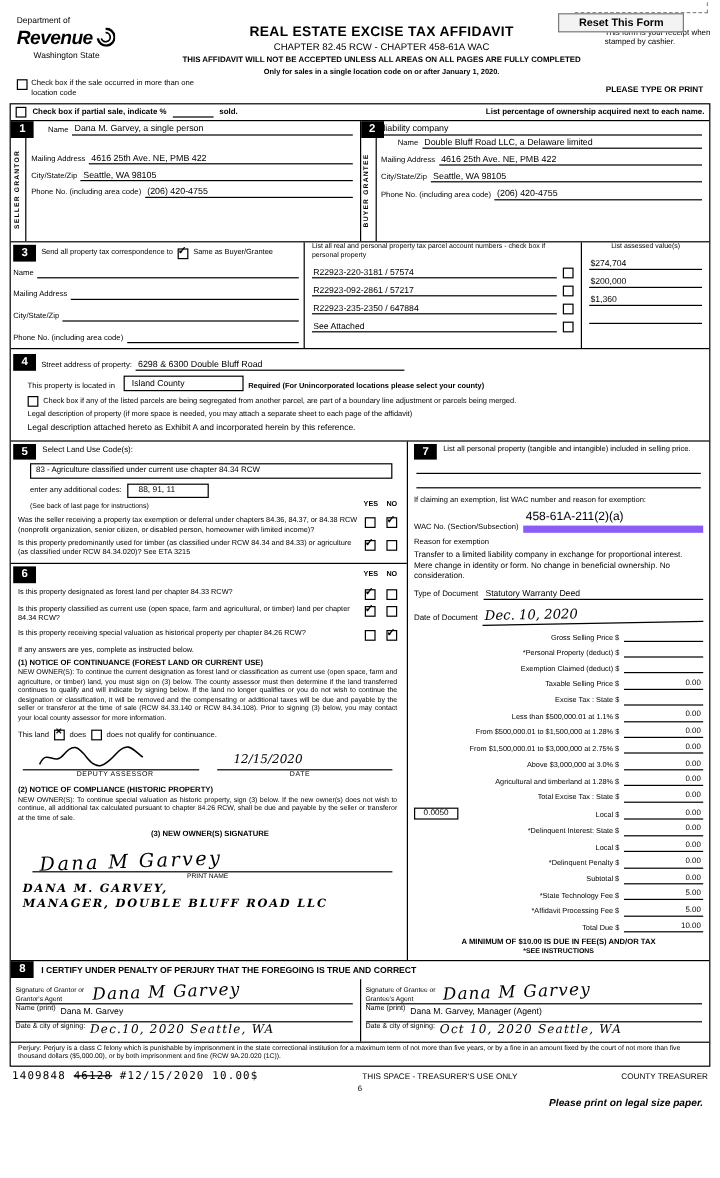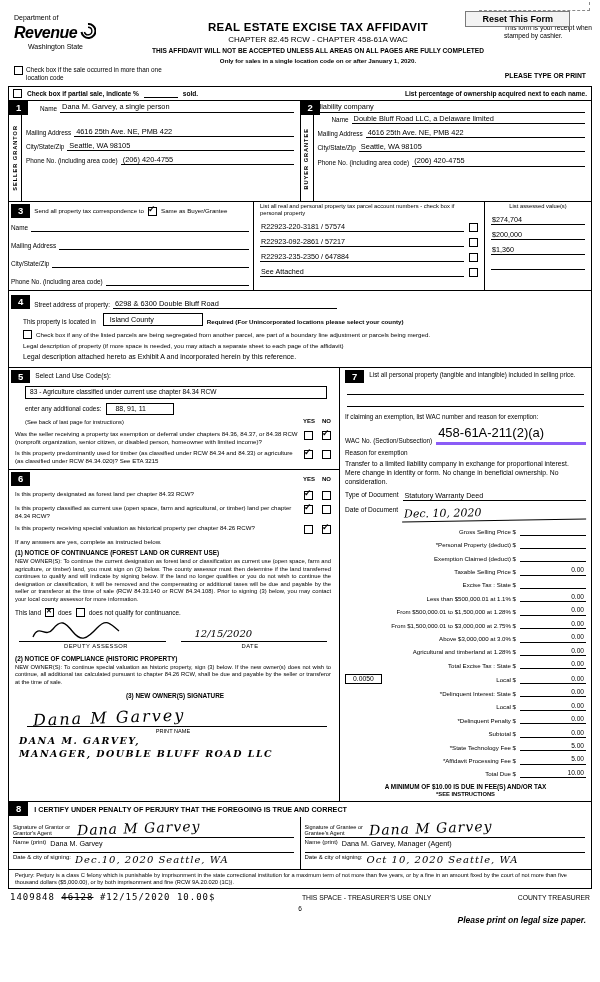--- a/index.html
+++ b/index.html
@@ -107,24 +107,24 @@
   .ownersig span{position:absolute;bottom:-2px;left:6px;font-size:16px;transform:rotate(-2deg);letter-spacing:2px}
   .printlabel{text-align:center;font-size:5.6px;margin-top:1px}
   .handcaps{font-family:"DejaVu Serif",serif;font-style:italic;font-weight:bold;font-size:9.5px;letter-spacing:1.5px;margin-left:8px;line-height:1.35}
 
   
   .sec7h{display:flex;align-items:flex-start;gap:5px}
   .sec7h .t{font-size:6.3px;padding-top:1px}
   .ruled{border-bottom:1px solid #000;height:11px;margin:0 2px}
   .exnote{font-size:6.3px;margin-top:6px}
   .wacrow{display:flex;align-items:flex-end;margin-top:4px;font-size:6.4px}
-  .wacval{flex:1;border-bottom:3px solid #8b5cf6;margin-left:4px;font-size:13px;padding:0 2px}
+  .wacval{flex:1;border-bottom:6px solid #8b5cf6;margin-left:4px;font-size:10px;padding:0 2px}
   .reasonlabel{font-size:6.4px;margin-top:4px}
   .reason{font-size:6.8px;margin-top:2px;line-height:1.35}
-  .docrow{display:flex;align-items:flex-start;margin-top:5px;font-size:6.6px}
+  .docrow{display:flex;align-items:flex-end;margin-top:5px;font-size:6.6px}
   .docval{flex:1;border-bottom:1px solid #000;margin-left:4px;font-size:7.2px;padding:0 2px}
   .docval.hand{font-family:"DejaVu Serif",serif;font-style:italic;font-size:11px;transform:rotate(-1deg)}
   .mrow{display:flex;justify-content:flex-end;align-items:flex-end;margin-top:4.2px}
   .mlabel{font-size:6.1px;white-space:nowrap}
   .mval{width:64px;flex:none;border-bottom:1px solid #000;text-align:right;font-size:6.6px;padding-right:2px;margin-left:4px;min-height:8px}
   .prefbox{border:1px solid #000;padding:0 7px;margin-right:auto;font-size:6.8px}
   .minnote{text-align:center;font-weight:bold;font-size:6.4px;margin-top:5px}
   .seeinstr{text-align:center;font-weight:bold;font-size:5.8px}
 
   

